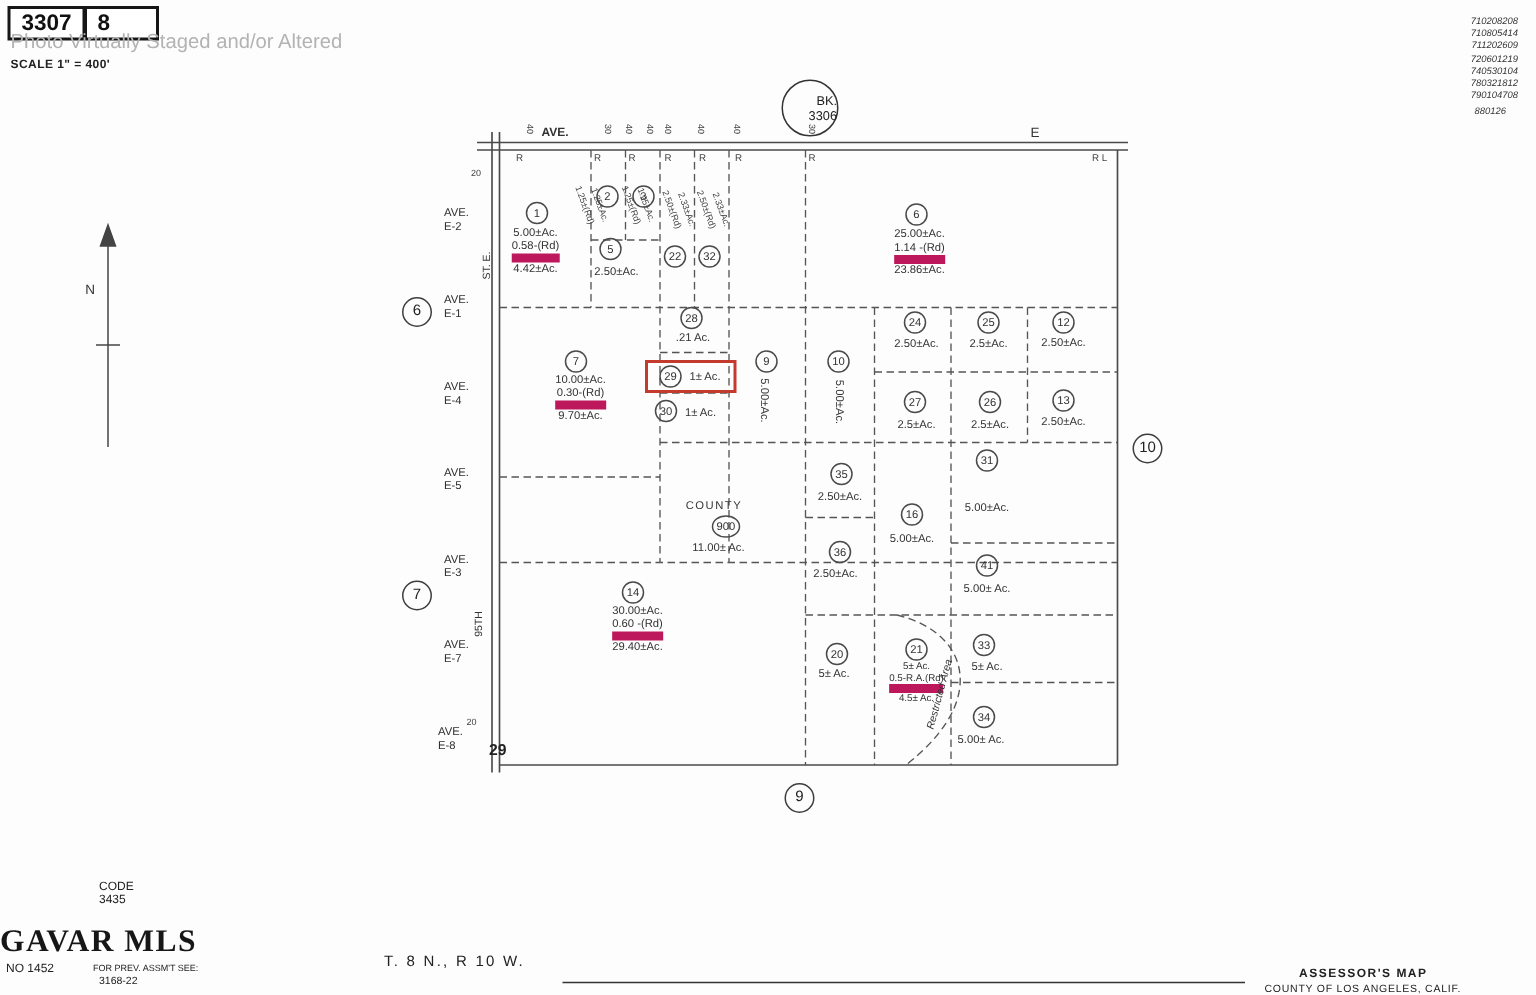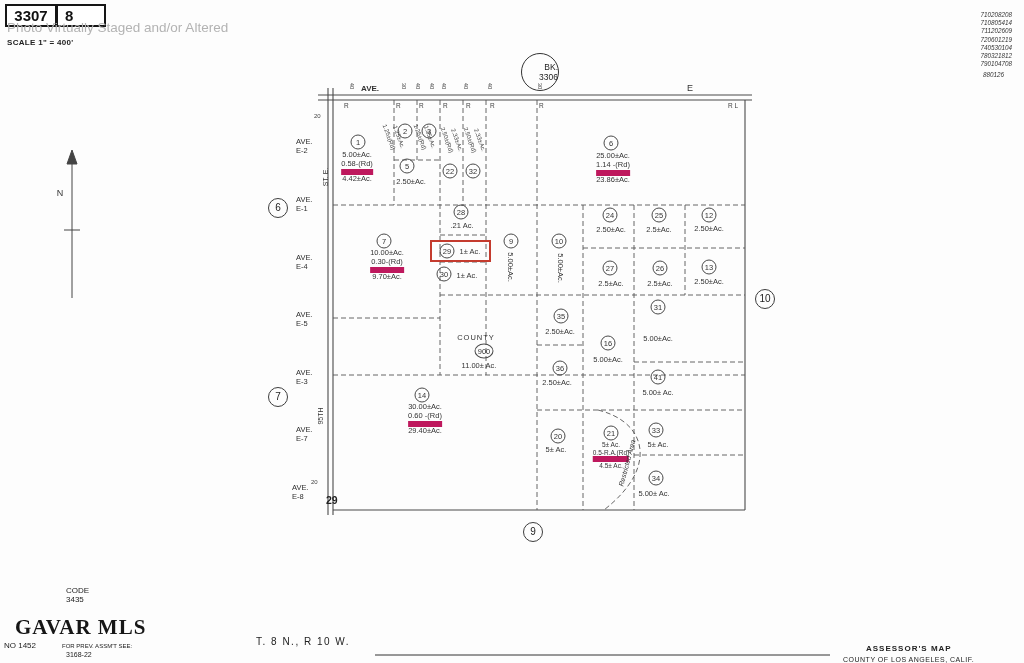--- a/index.html
+++ b/index.html
@@ -35,21 +35,21 @@
   .watermark{position:absolute;left:7px;top:20px;font-size:13.5px;color:#b3b3b3;white-space:nowrap}
   .scale{position:absolute;left:7px;top:38px;font-size:8px;font-weight:bold;letter-spacing:.3px;color:#222}
   .revisions{position:absolute;left:946px;top:11px;width:66px;text-align:right;font-size:6.3px;
              line-height:8.2px;font-style:italic;color:#333}
   .revisions span{display:block}
   .revisions span:last-child{margin-top:3px;padding-right:8px}
   .redbox{position:absolute;left:430px;top:240px;width:61px;height:22px;border:2.4px solid #c43b2e}
   .corner{position:absolute;font-size:10.5px;font-weight:bold;color:#222}
   .e20{position:absolute;font-size:6px;color:#444}
   .footer-small{position:absolute;font-size:8px;color:#222;white-space:nowrap}
-  .logo{position:absolute;left:15px;top:615px;font-family:"Liberation Serif",serif;font-weight:bold;
+  .logo{position:absolute;left:0;top:615px;font-family:"Liberation Serif",serif;font-weight:bold;
         font-size:21px;letter-spacing:1px;color:#161616}
   .township{position:absolute;left:256px;top:636px;font-size:10px;letter-spacing:1.5px;color:#222}
 </style>
 </head>
 <body>
 
 <svg class="svg-layer" width="1024" height="663">
 
   <g stroke="#4a4a4a" stroke-width="1.1" fill="none">
     <line x1="318" y1="95" x2="752" y2="95"></line>

